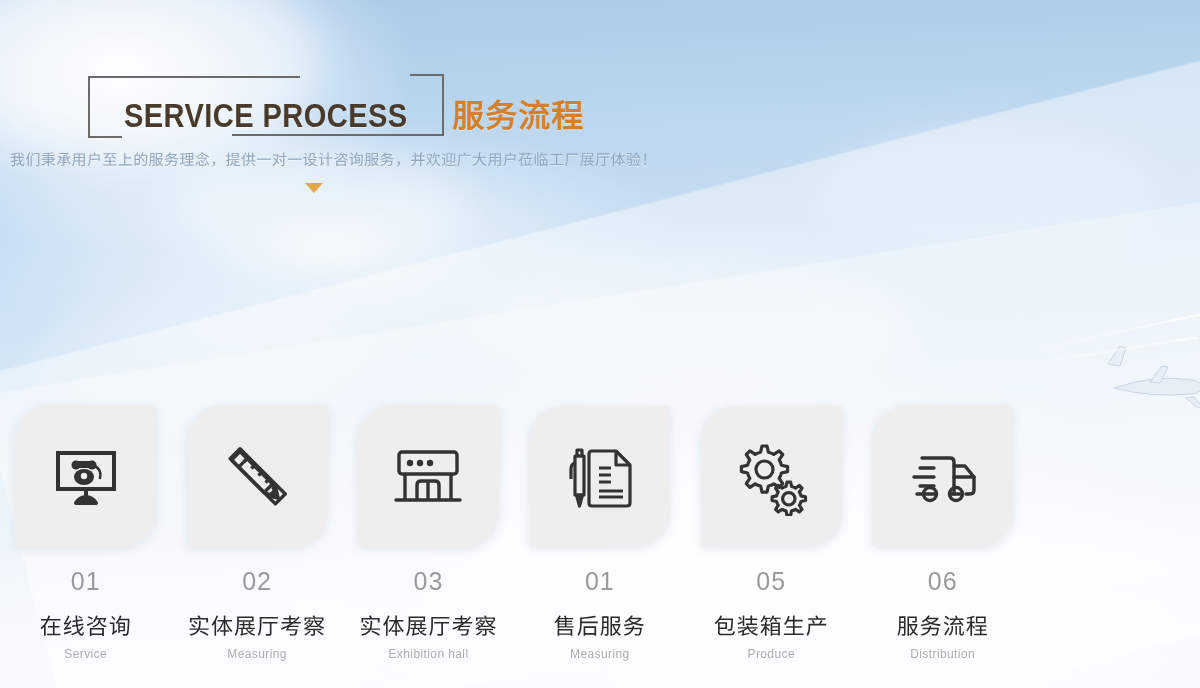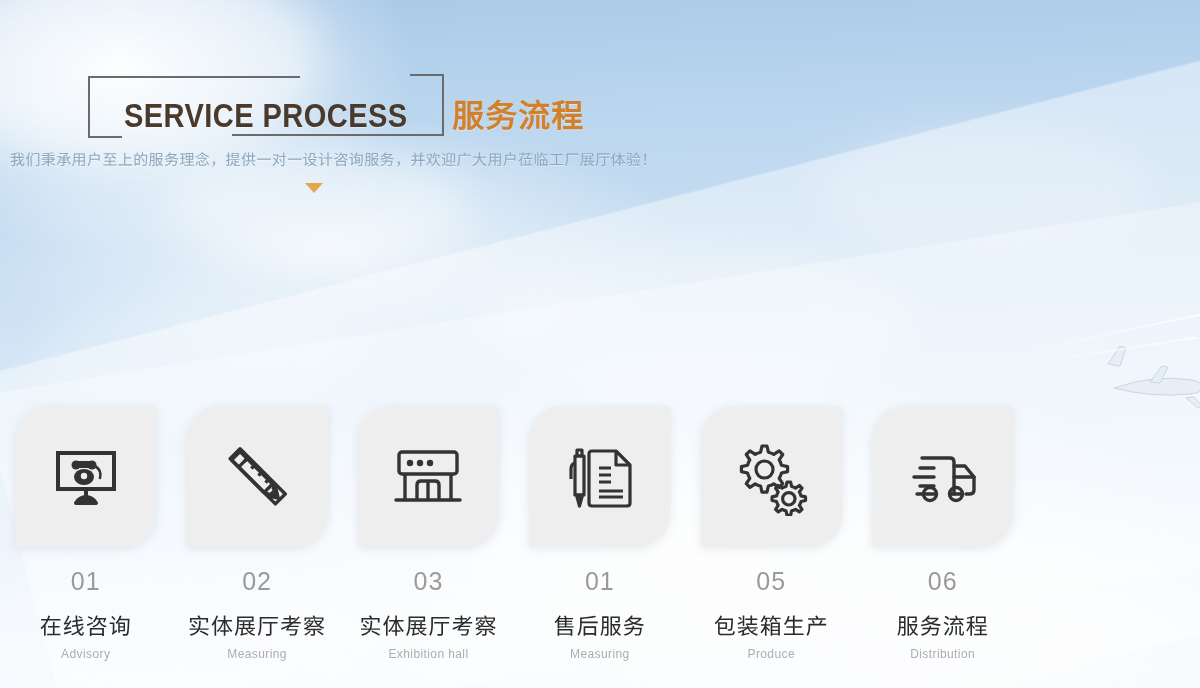--- a/index.html
+++ b/index.html
@@ -154,21 +154,21 @@
             <rect x="27" y="22" width="18" height="7" rx="3.5"></rect>
             <circle cx="28" cy="26" r="4.5"></circle>
             <circle cx="44" cy="26" r="4.5"></circle>
           </g>
           <circle cx="36" cy="37" r="3.2" fill="#eeeeef" stroke="none"></circle>
           <path d="M47 27 q7 4 5 12" stroke="#333" stroke-width="2.6" fill="none" stroke-linecap="round"></path>
         </svg>
       </div>
       <div class="num">01</div>
       <div class="cn">在线咨询</div>
-      <div class="en">Advisory</div>
+      <div class="en">Service</div>
     </div>
 
     <div class="step">
       <div class="card">
         <svg width="76" height="76" viewBox="0 0 76 76" fill="none" stroke="#333" stroke-width="3.4" stroke-linejoin="round">
           <g transform="rotate(45 38 38)">
             <rect x="6" y="30" width="64" height="14"></rect>
             <path d="M18 30 v6 M28 30 v6 M38 30 v6 M48 30 v6 M58 30 v6"></path>
           </g>
           <g transform="rotate(-45 38 38)">

